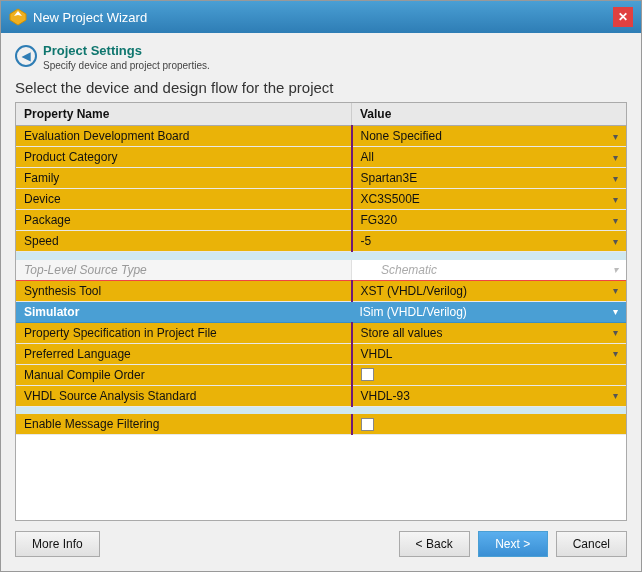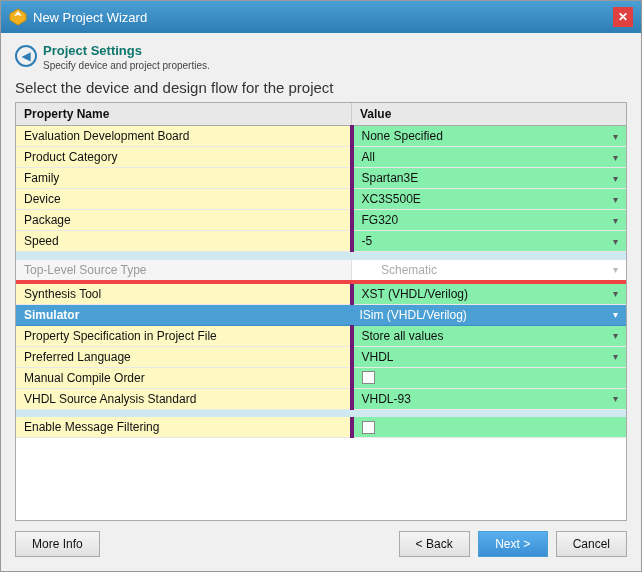--- a/index.html
+++ b/index.html
@@ -120,38 +120,39 @@
       width: 55%;
       border-right: 1px solid #ccc;
     }
     tr.normal-row td {
       padding: 3px 8px;
       border-bottom: 1px solid #e8e8e8;
       font-size: 12px;
       color: #111;
     }
     tr.normal-row td:first-child {
-      border-right: 4px solid #701a75;
-      background: #fef9c3;
+      border-right: 2px solid #701a75;
+      background: #eab308;
     }
     tr.normal-row td:last-child {
-      background: #86efac;
+      background: #eab308;
     }
     tr.selected-row td {
       background: #4a9fd4 !important;
       color: white;
       padding: 3px 8px;
       border-bottom: 1px solid #3a8fc4;
       font-size: 12px;
     }
     tr.disabled-row td {
       padding: 3px 8px;
-      border-bottom: 4px solid #ef4444;
+      border-bottom: 1px solid #ef4444;
       font-size: 12px;
       color: #999;
+      font-style: italic;
     }
     tr.disabled-row td:first-child {
       border-right: 1px solid #e0e0e0;
       background: #f5f5f5;
     }
     tr.disabled-row td:last-child {
       background: white;
     }
     tr.bold-label td:first-child {
       font-weight: bold;

